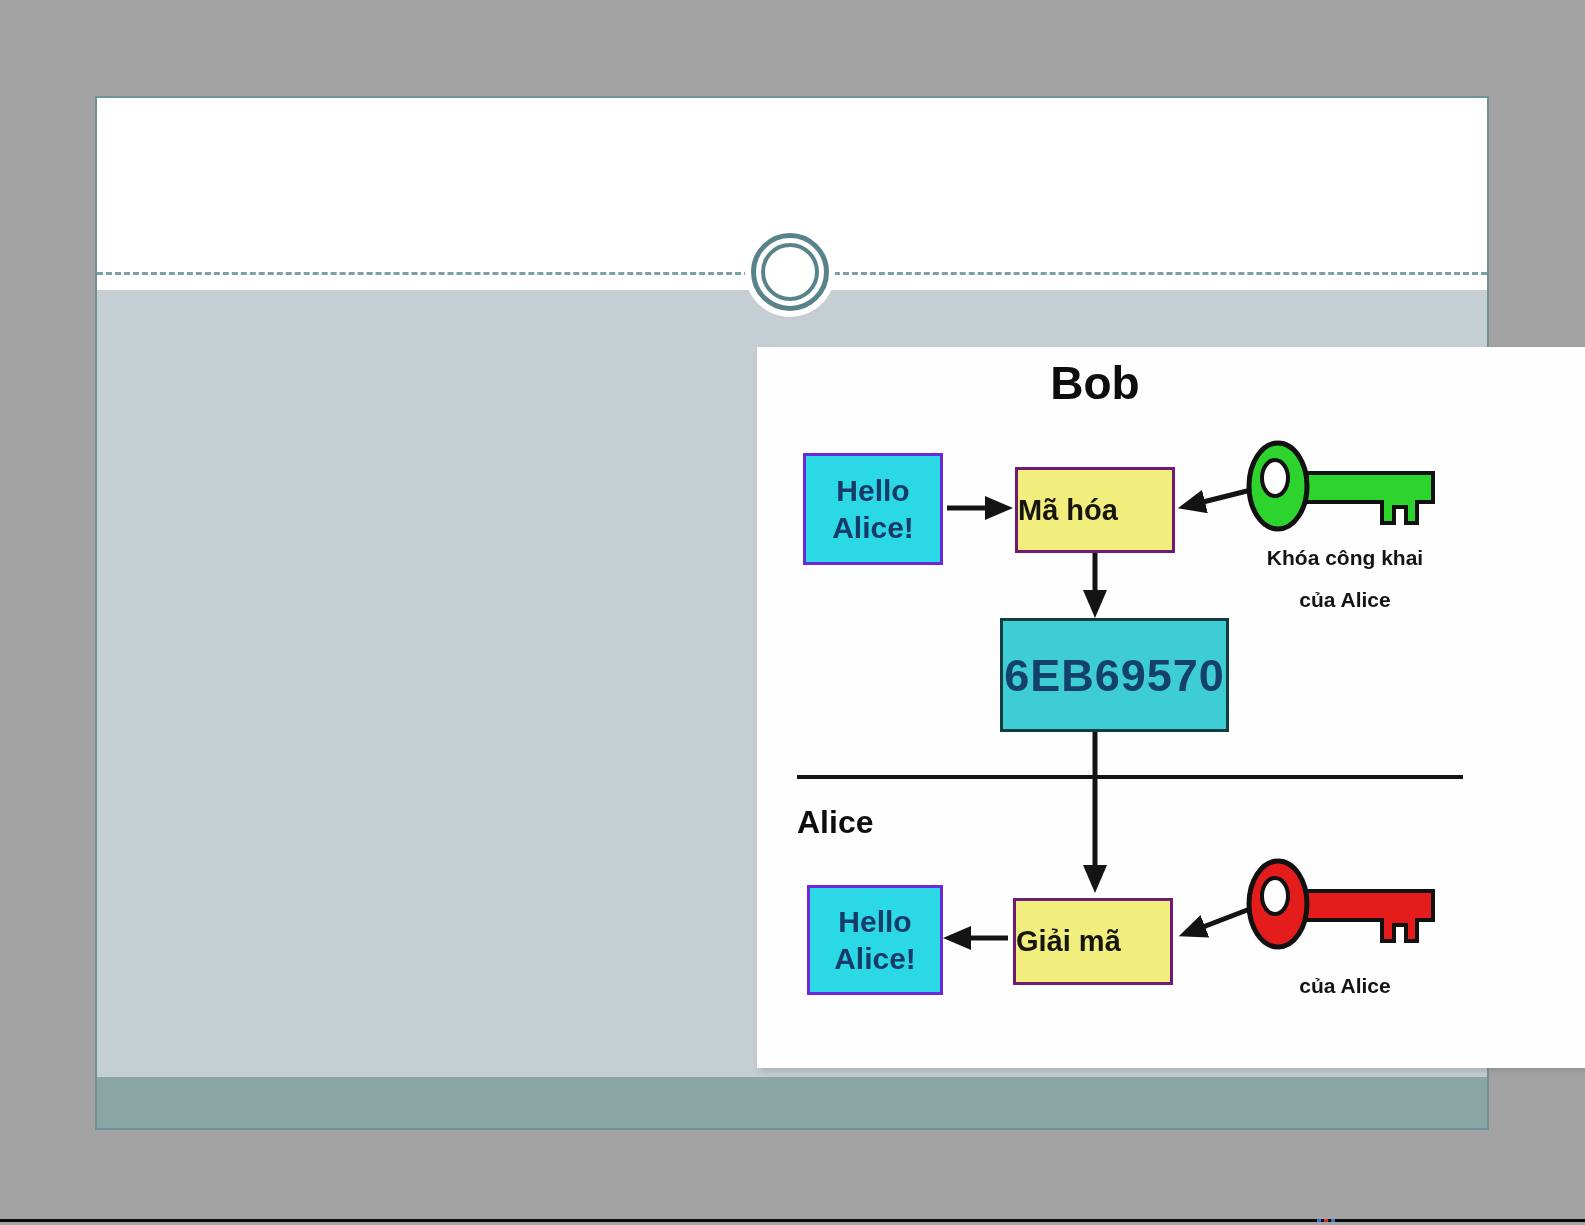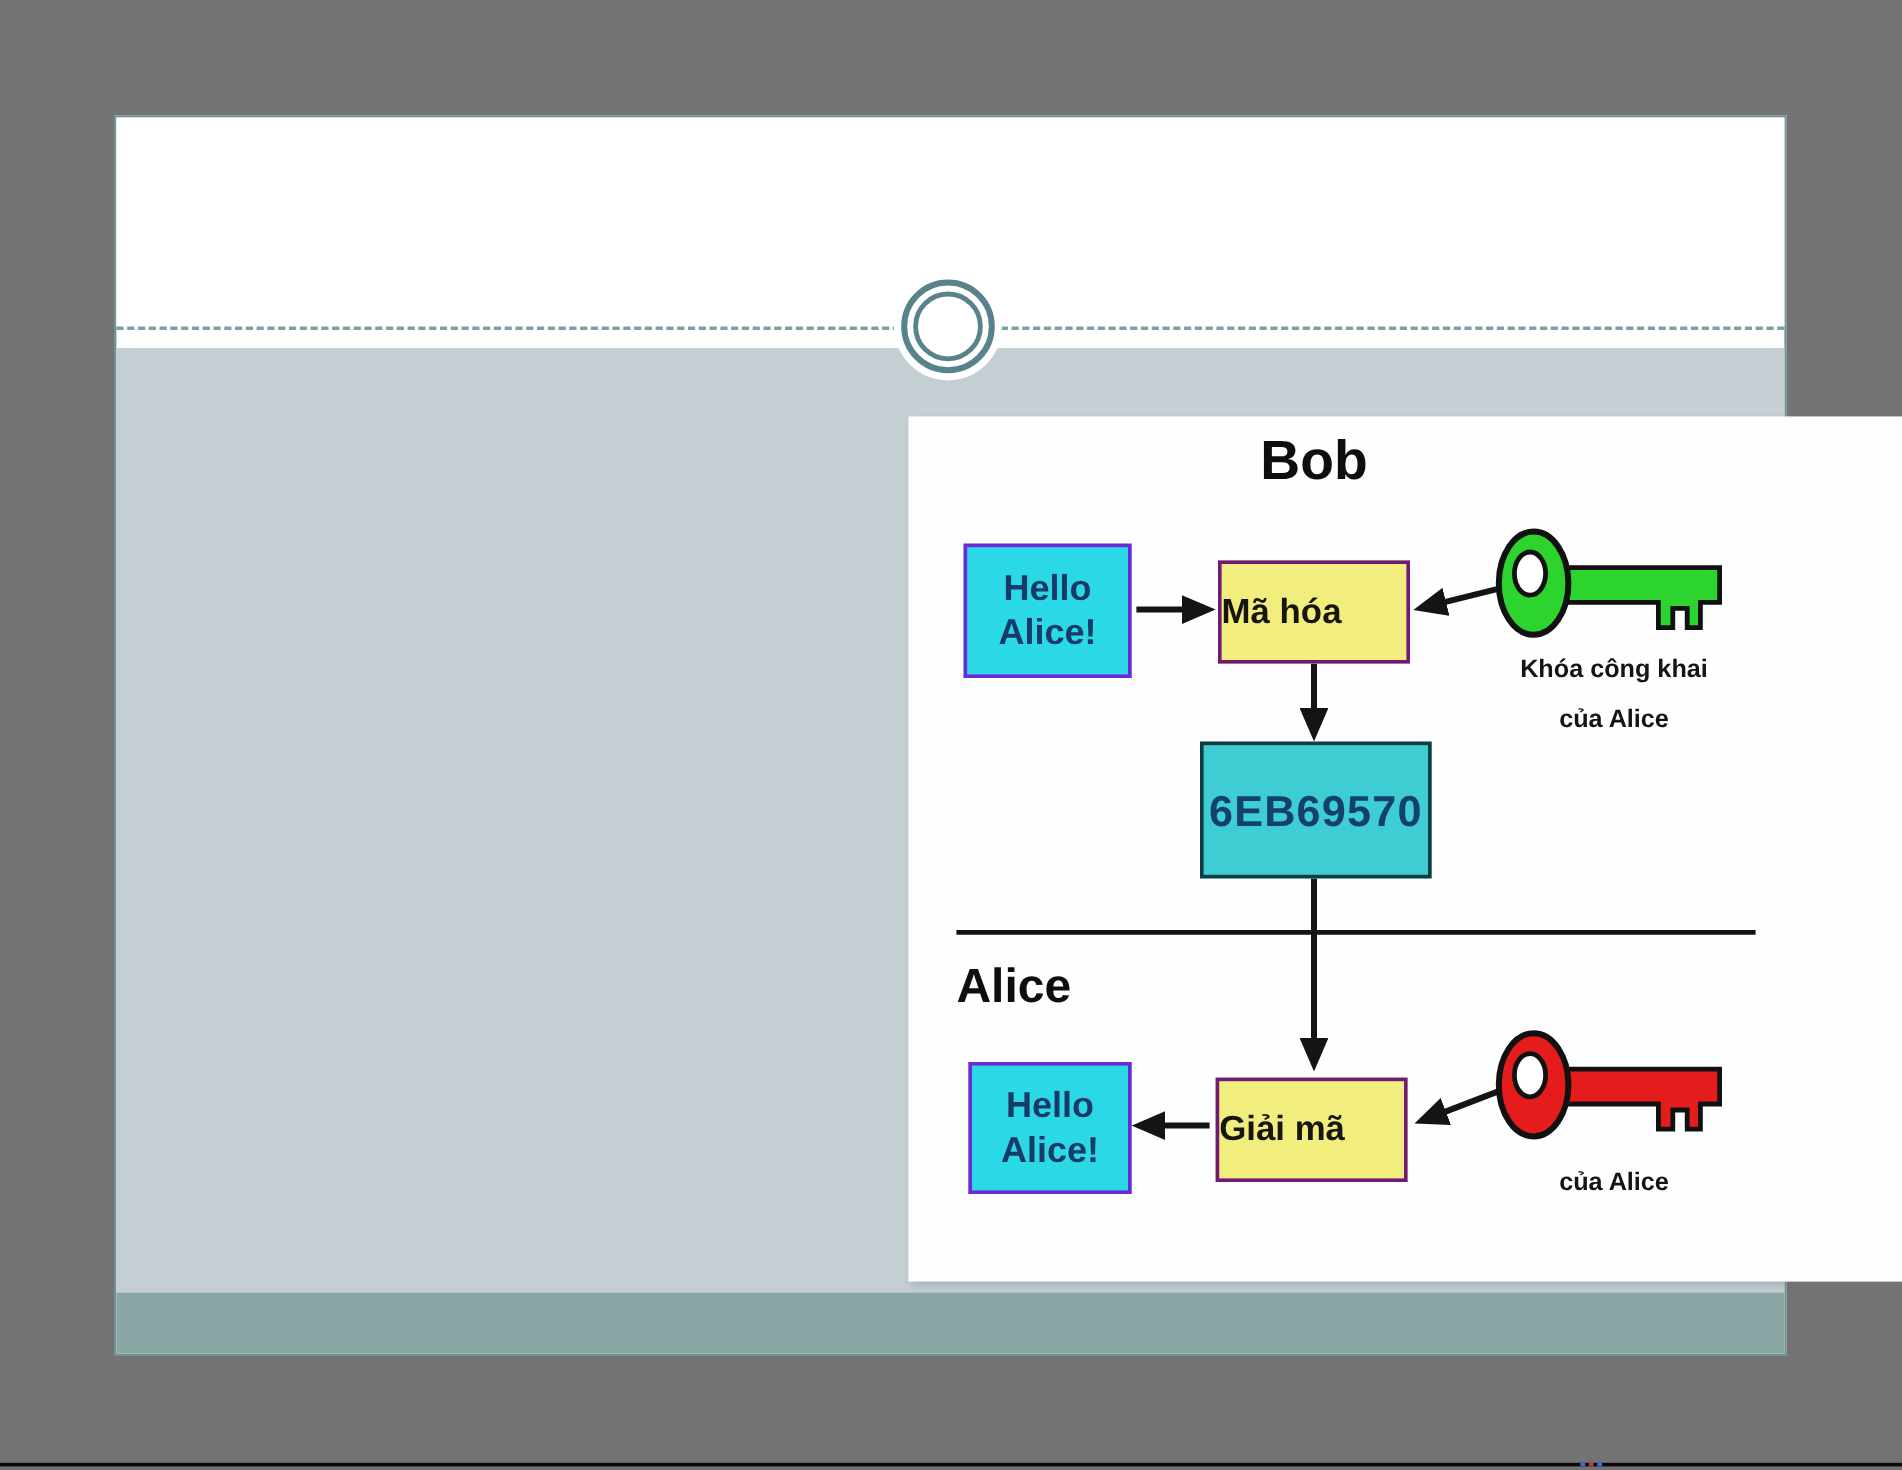--- a/index.html
+++ b/index.html
@@ -1,17 +1,17 @@
 <!DOCTYPE html>
 <html><head>
 <meta charset="utf-8">
 <style>
   html,body{margin:0;padding:0;background:#ffffff;}
   #page{
-    position:relative;width:1585px;height:1225px;background:#737373;
+    position:relative;width:1585px;height:1225px;background:#a3a3a3;
     overflow:hidden;font-family:"Liberation Sans",sans-serif;
   }
   
   #slide{
     position:absolute;left:95px;top:96px;width:1394px;height:1034px;
     box-sizing:border-box;border:2px solid #6e9296;background:#ffffff;
   }
   .title-area{position:absolute;left:0;right:0;top:0;height:174px;background:#ffffff;}
   .dashed-rule{position:absolute;left:0;right:0;top:174px;height:0;border-top:3px dashed #7ba1a4;}
   .content-area{position:absolute;left:0;right:0;top:192px;height:787px;background:#c5ced3;}
@@ -21,43 +21,43 @@
   .ring-outer{left:654px;top:135px;width:78px;height:78px;border:5px solid #59838a;}
   .ring-inner{left:664px;top:145px;width:58px;height:58px;border:4px solid #59838a;}
 
   
   #diagram{
     position:absolute;left:757px;top:347px;width:828px;height:721px;
     background:#fefefe;z-index:5;box-shadow:3px 4px 6px rgba(110,120,125,.30);
   }
   .actor-label{position:absolute;font-weight:700;color:#0e0e0e;}
   #bob-label{left:258px;top:10px;width:160px;text-align:center;font-size:46px;line-height:52px;}
-  #alice-label{left:40px;top:450px;font-size:40px;line-height:50px;}
+  #alice-label{left:40px;top:450px;font-size:32px;line-height:50px;}
 
   .msg-box{
     position:absolute;box-sizing:border-box;background:#2bd9e6;border:3px solid #6d28d9;
     display:flex;flex-direction:column;align-items:center;justify-content:center;
     font-weight:700;font-size:30px;line-height:37px;color:#173a68;
   }
   #plain-top{left:46px;top:106px;width:140px;height:112px;}
   #plain-bottom{left:50px;top:538px;width:136px;height:110px;}
 
   .process-box{
     position:absolute;box-sizing:border-box;background:#f1ee7e;border:3px solid #701a75;
     display:flex;align-items:center;justify-content:flex-start;
     font-weight:700;font-size:29px;color:#16160f;
   }
   #encrypt-box{left:258px;top:120px;width:160px;height:86px;}
   #decrypt-box{left:256px;top:551px;width:160px;height:87px;}
 
   #cipher-box{
-    position:absolute;left:243px;top:271px;width:193px;height:114px;box-sizing:border-box;
+    position:absolute;left:243px;top:271px;width:229px;height:114px;box-sizing:border-box;
     background:#3ecdd2;border:3px solid #113c40;
     display:flex;flex-direction:column;align-items:center;justify-content:center;
-    font-weight:700;font-size:36px;line-height:47px;color:#14416b;letter-spacing:1px;
+    font-weight:700;font-size:45px;line-height:47px;color:#14416b;letter-spacing:1px;
   }
 
   .key-caption{
     position:absolute;width:300px;text-align:center;font-weight:700;
     font-size:21px;line-height:42px;color:#141414;
   }
   #pubkey-caption{left:438px;top:190px;}
   #privkey-caption{left:438px;top:618px;}
 
   .key-svg{position:absolute;width:196px;height:106px;}

